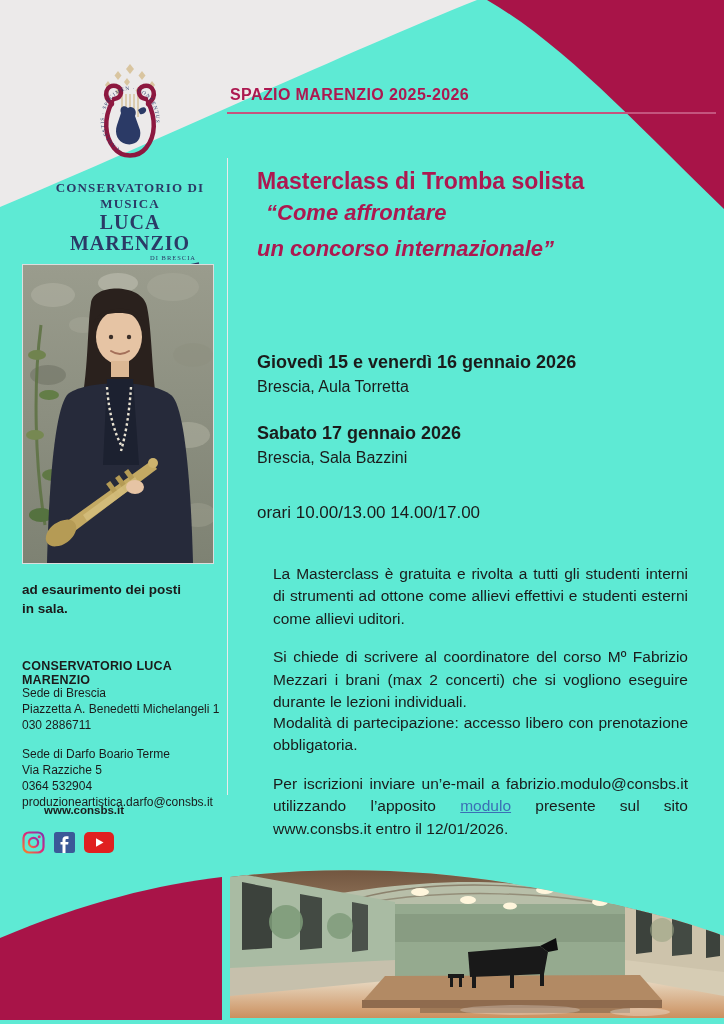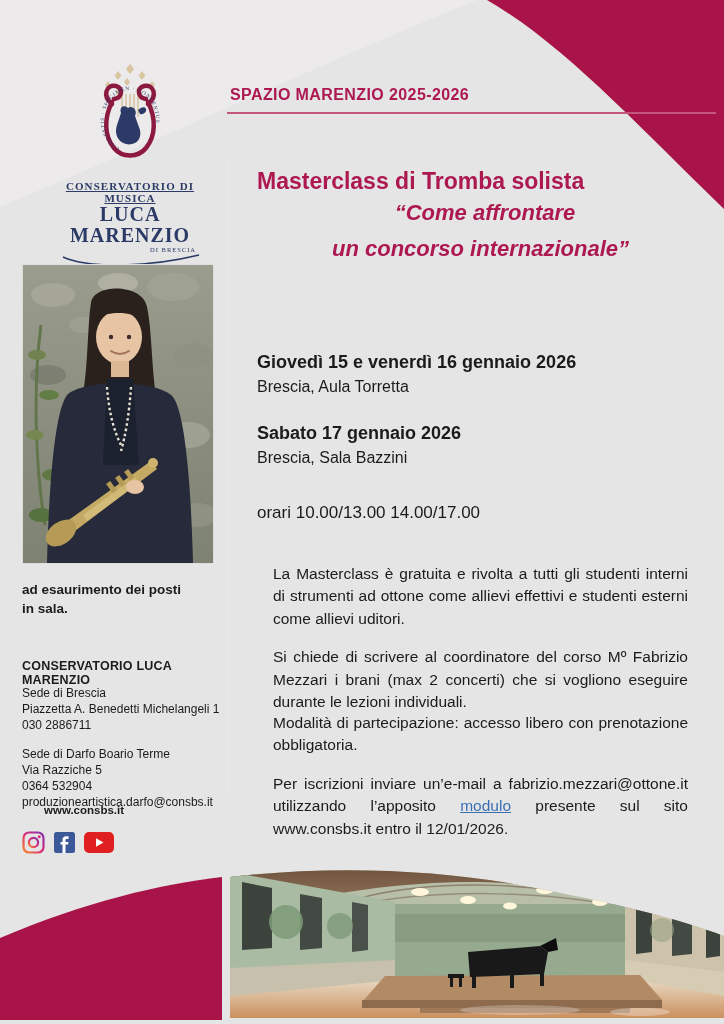--- a/index.html
+++ b/index.html
@@ -1,36 +1,36 @@
 <!DOCTYPE html>
 <html><head>
 <meta charset="utf-8">
 <style>
   * { margin:0; padding:0; box-sizing:border-box; }
   html,body { background:#fff; }
   body { font-family:"Liberation Sans", sans-serif; color:#1b1b1b; }
-  #page { position:relative; width:724px; height:1024px; margin:0 auto; background:#e5e5e5; overflow:hidden; }
+  #page { position:relative; width:724px; height:1024px; margin:0 auto; background:#5eead4; overflow:hidden; }
 
   
   #top-deco { position:absolute; left:0; top:0; width:724px; height:215px; }
 
   
   .banner-title { position:absolute; left:230px; top:86px; color:#ad1850; font-size:16px; font-weight:bold; letter-spacing:.4px; }
   .banner-rule  { position:absolute; left:227px; top:112px; width:489px; height:2px; background:#c4557e; }
 
   
   .logo-block { position:absolute; left:50px; top:62px; width:160px; text-align:center; }
-  .logo-line1 { font-size:11px; letter-spacing:1.1px; color:#2b3a66; font-weight:bold; font-family:"Liberation Serif", serif; margin-top:2px;text-decoration:underline; }
+  .logo-line1 { font-size:13px; letter-spacing:1.1px; color:#2b3a66; font-weight:bold; font-family:"Liberation Serif", serif; margin-top:2px; }
   .logo-line2 { font-size:20px; letter-spacing:1px; color:#2b3a66; font-weight:bold; font-family:"Liberation Serif", serif; line-height:1.05; }
   .logo-line3 { font-size:6.5px; letter-spacing:1px; color:#2b3a66; text-align:right; padding-right:14px; font-family:"Liberation Serif", serif; }
 
   
   .main-col { position:absolute; left:257px; width:447px; }
   .h1      { color:#ad1850; font-size:23px; font-weight:bold; }
-  .quote   { color:#ad1850; font-size:22px; font-weight:bold; font-style:italic; line-height:1.65;text-align:center; }
+  .quote   { color:#ad1850; font-size:22px; font-weight:bold; font-style:italic; line-height:1.65; }
   .quote .q1 { padding-left:9px; }
   .subtitle { font-size:17.5px; font-weight:bold; }
   .date-title { font-size:18px; font-weight:bold; }
   .venue { font-size:16px; margin-top:5px; }
   .orari { font-size:17px; }
   .bodytext { font-size:15.5px; line-height:1.45; text-align:justify; }
   .bodytext p { margin:16px; }
   .modal-link { color:#3b6fb5; text-decoration:underline; cursor:pointer; }
 
   
@@ -236,21 +236,21 @@
 
   <div class="main-col orari" style="top:503px;">orari 10.00/13.00 14.00/17.00</div>
 
   <div class="main-col bodytext" style="top:547px;">
     <p>La Masterclass è gratuita e rivolta a tutti gli studenti interni di strumenti ad ottone come allievi effettivi e studenti esterni come allievi uditori.</p>
     <p>Si chiede di scrivere al coordinatore del corso Mº Fabrizio Mezzari i brani (max 2 concerti) che si vogliono eseguire durante le lezioni individuali.</p>
   </div>
 
   <div class="main-col bodytext" style="top:696px;">
     <p>Modalità di partecipazione: accesso libero con prenotazione obbligatoria.</p>
-    <p><span>Per iscrizioni inviare un’e-mail a fabrizio.mezzari@ottone.it utilizzando l’apposito </span><span class="modal-link">modulo</span><span> presente sul sito www.consbs.it entro il 12/01/2026.</span></p>
+    <p><span>Per iscrizioni inviare un’e-mail a fabrizio.modulo@consbs.it utilizzando l’apposito </span><span class="modal-link">modulo</span><span> presente sul sito www.consbs.it entro il 12/01/2026.</span></p>
   </div>
 
   <svg id="bottom-band" viewBox="0 0 724 164" xmlns="http://www.w3.org/2000/svg">
     <defs>
       <clipPath id="hallClip">
           <path d="M230,17 C330,5 440,9 530,27 C610,42 680,59 724,76 L724,158 L230,158 Z"></path>
         </clipPath>
       <linearGradient id="floorG" x1="0" y1="0" x2="0" y2="1">
           <stop offset="0" stop-color="#e9dcc6"></stop>
           <stop offset="1" stop-color="#cb905f"></stop>

